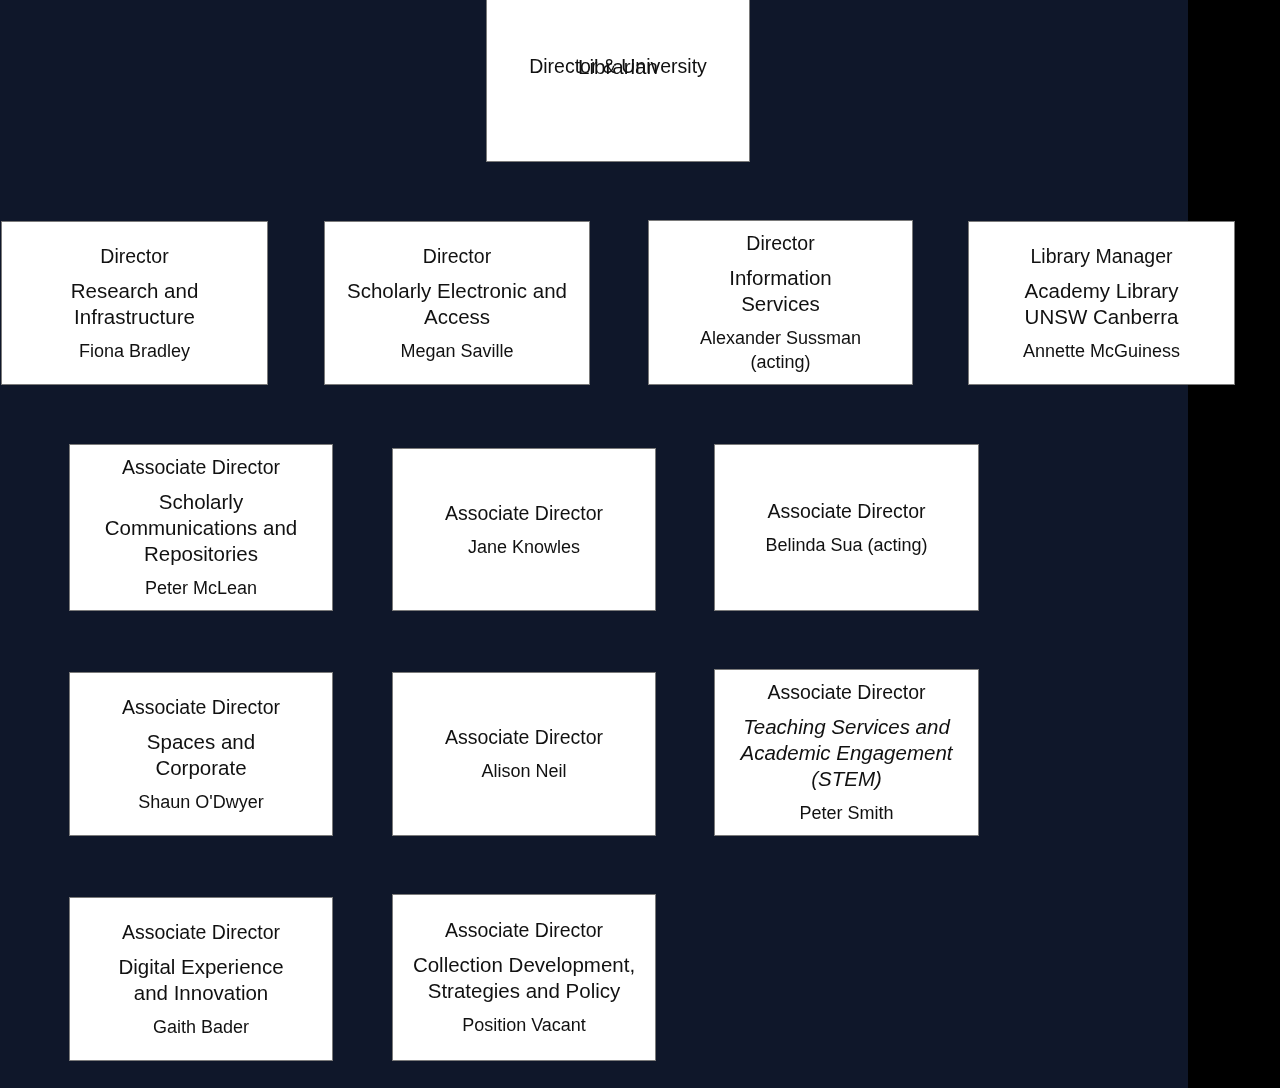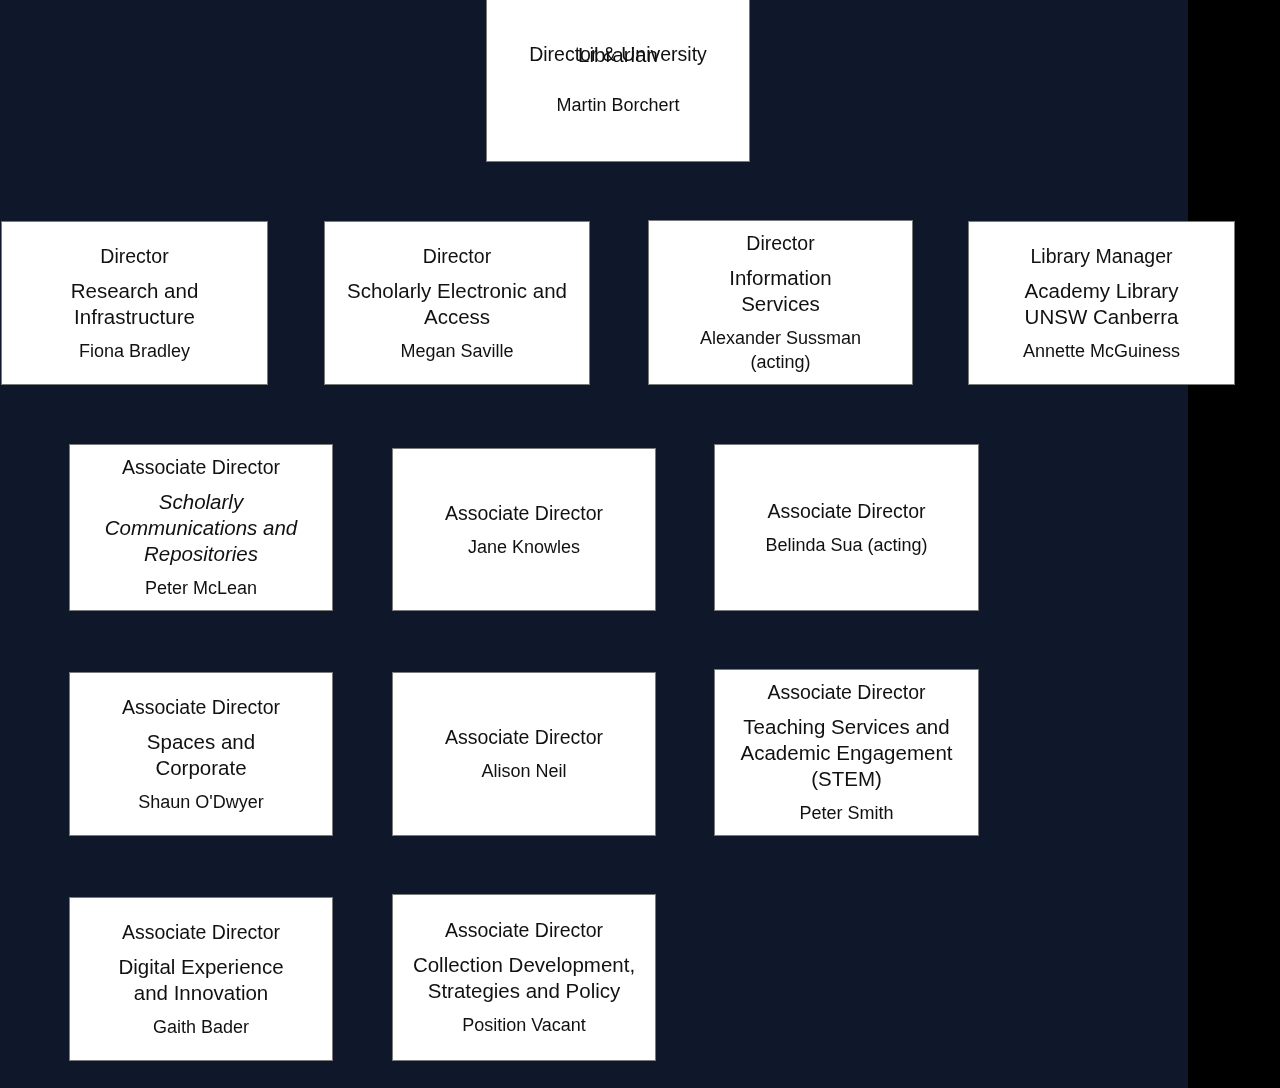--- a/index.html
+++ b/index.html
@@ -61,21 +61,20 @@
   }
 </style>
 </head>
 <body>
 
 <div id="chart-canvas">
 
   <div class="org-box" style="left:486px; top:-3px; width:264px; height:165px;">
     <span class="line line-role">Director &amp; University</span>
     <span class="line line-unit" style="margin-top:-34px; margin-bottom:25px;">Librarian</span>
-    <span class="line line-person">Martin Borchert</span>
   </div>
 
   <div class="org-box" style="left:1px; top:221px; width:267px; height:164px;">
     <span class="line line-role">Director</span>
     <span class="line line-unit">Research and Infrastructure</span>
     <span class="line line-person">Fiona Bradley</span>
   </div>
 
   <div class="org-box" style="left:324px; top:221px; width:266px; height:164px;">
     <span class="line line-role">Director</span>
@@ -90,21 +89,21 @@
   </div>
 
   <div class="org-box" style="left:968px; top:221px; width:267px; height:164px;">
     <span class="line line-role">Library Manager</span>
     <span class="line line-unit" style="max-width:215px;">Academy Library UNSW Canberra</span>
     <span class="line line-person">Annette McGuiness</span>
   </div>
 
   <div class="org-box" style="left:69px; top:444px; width:264px; height:167px;">
     <span class="line line-role">Associate Director</span>
-    <span class="line line-unit" style="max-width:240px;font-style:italic;">Scholarly Communications and Repositories</span>
+    <span class="line line-unit" style="max-width:240px;">Scholarly Communications and Repositories</span>
     <span class="line line-person">Peter McLean</span>
   </div>
 
   <div class="org-box" style="left:392px; top:448px; width:264px; height:163px;">
     <span class="line line-role">Associate Director</span>
     <span class="line line-person">Jane Knowles</span>
   </div>
 
   <div class="org-box" style="left:714px; top:444px; width:265px; height:167px;">
     <span class="line line-role">Associate Director</span>
@@ -117,21 +116,21 @@
     <span class="line line-person">Shaun O'Dwyer</span>
   </div>
 
   <div class="org-box" style="left:392px; top:672px; width:264px; height:164px;">
     <span class="line line-role">Associate Director</span>
     <span class="line line-person">Alison Neil</span>
   </div>
 
   <div class="org-box" style="left:714px; top:669px; width:265px; height:167px;">
     <span class="line line-role">Associate Director</span>
-    <span class="line line-unit" style="max-width:232px;">Teaching Services and Academic Engagement (STEM)</span>
+    <span class="line line-unit" style="max-width:232px;font-style:italic;">Teaching Services and Academic Engagement (STEM)</span>
     <span class="line line-person">Peter Smith</span>
   </div>
 
   <div class="org-box" style="left:69px; top:897px; width:264px; height:164px;">
     <span class="line line-role">Associate Director</span>
     <span class="line line-unit" style="max-width:200px;">Digital Experience and Innovation</span>
     <span class="line line-person">Gaith Bader</span>
   </div>
 
   <div class="org-box" style="left:392px; top:894px; width:264px; height:167px;">

